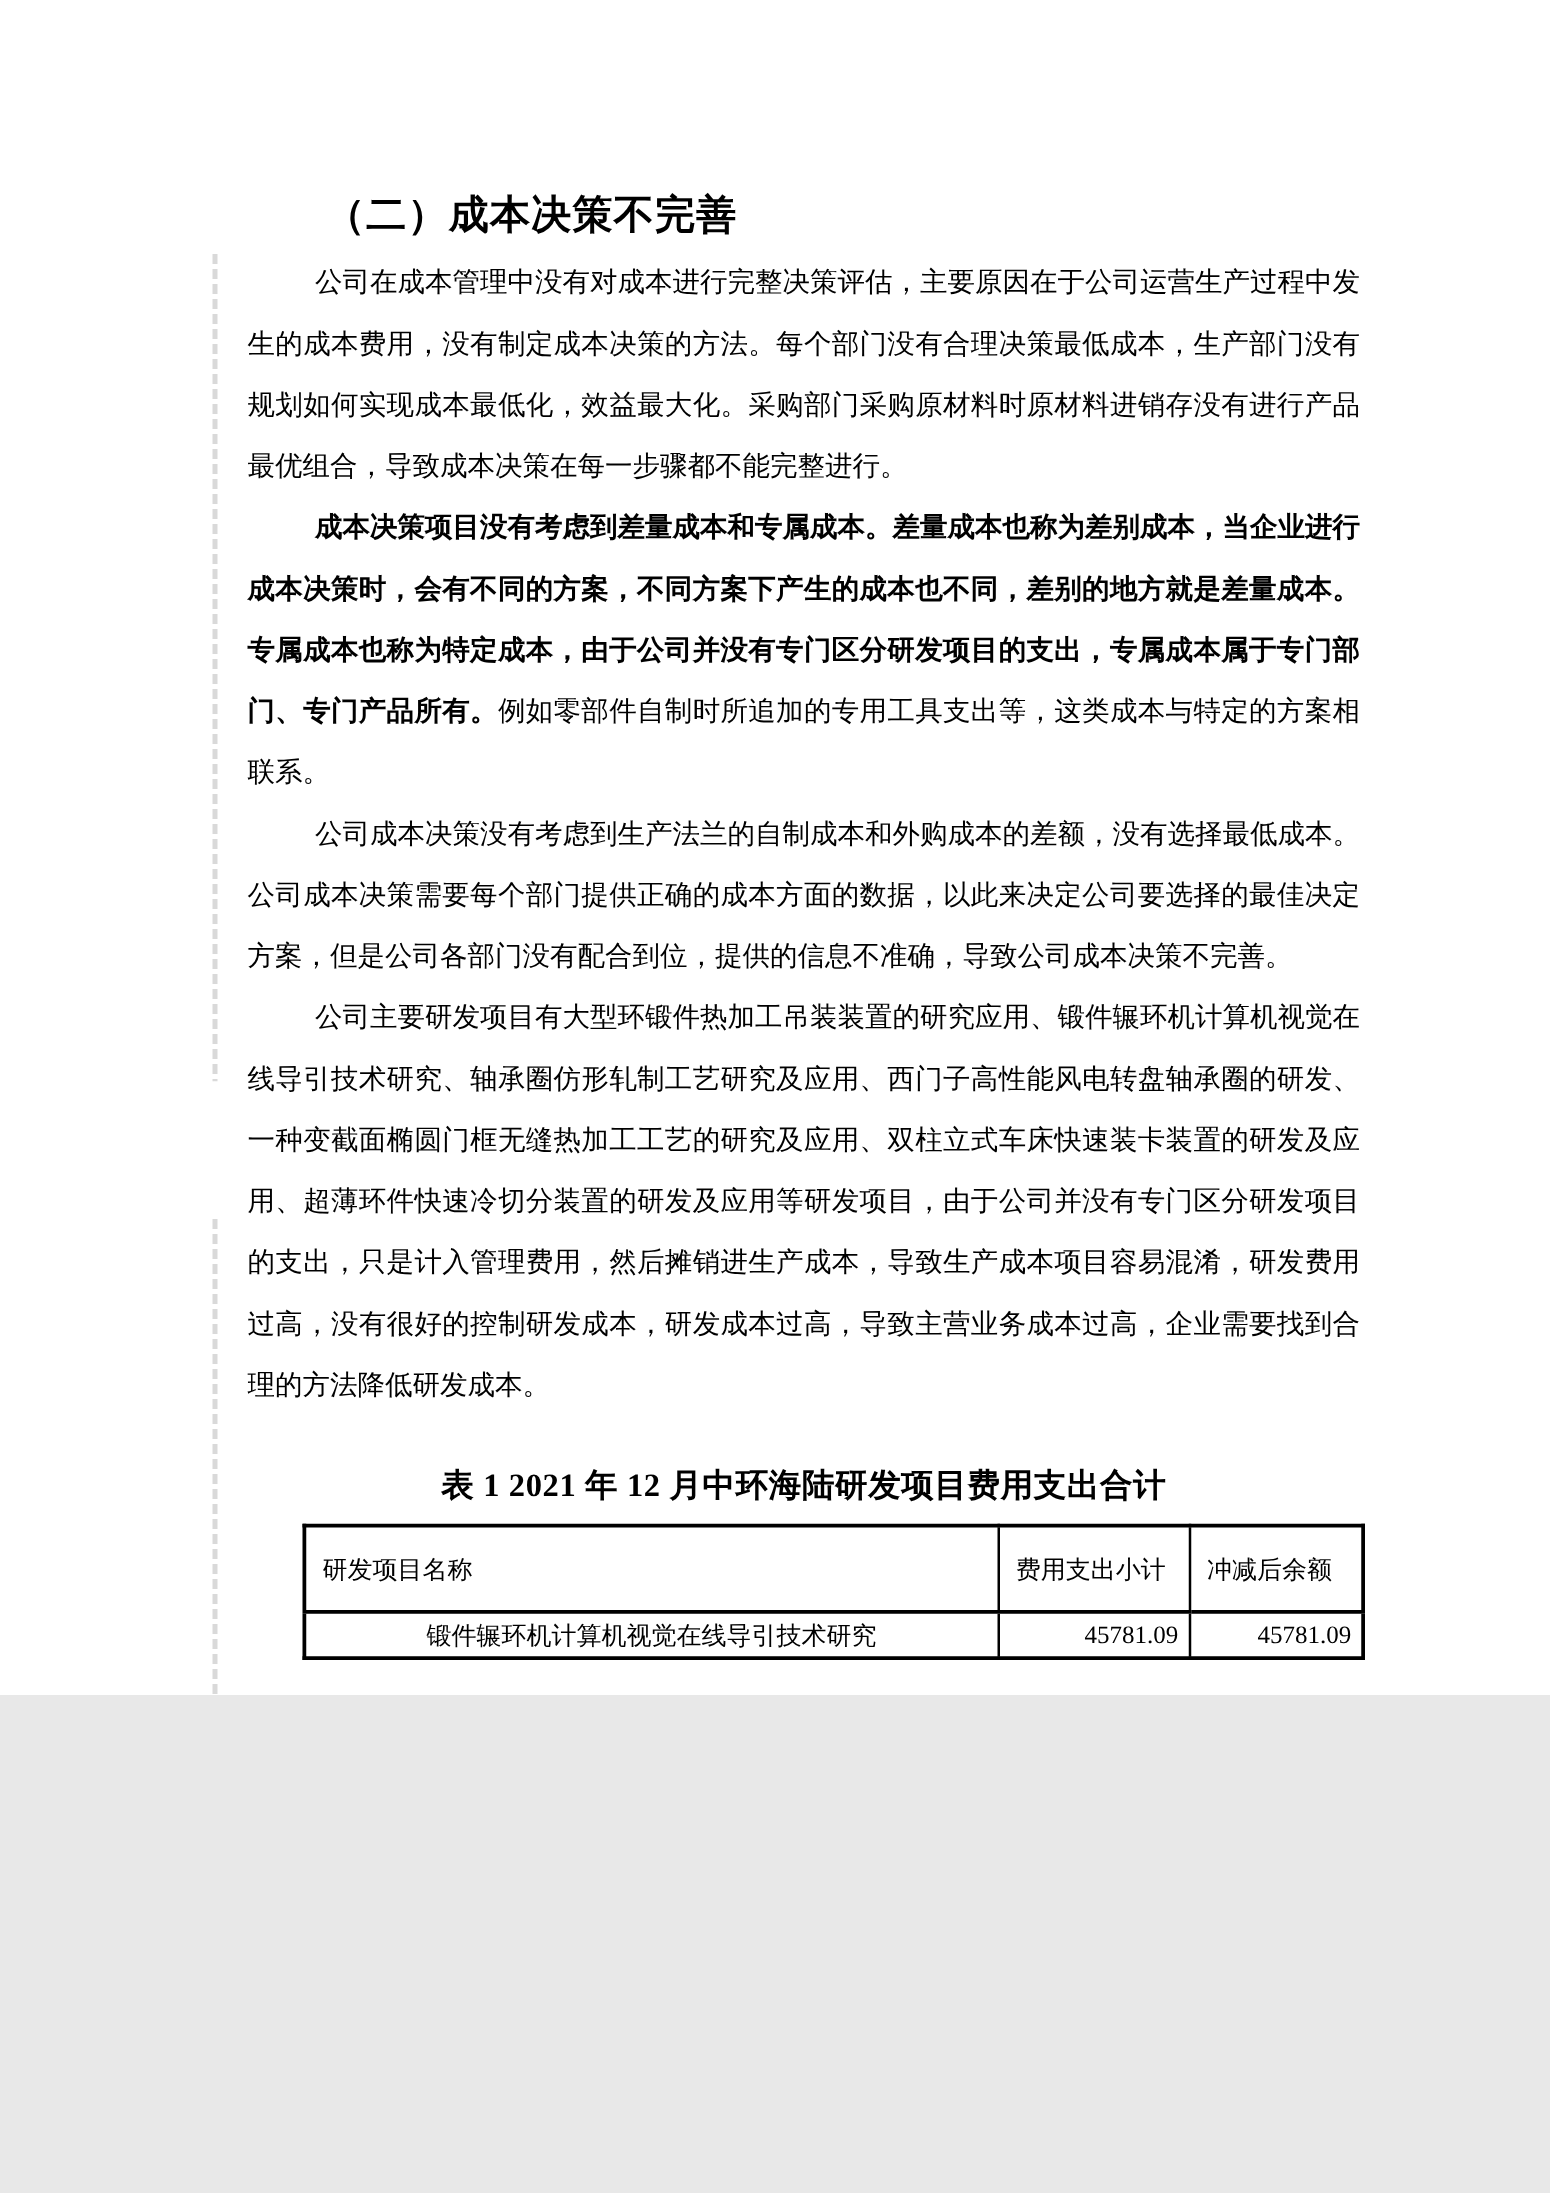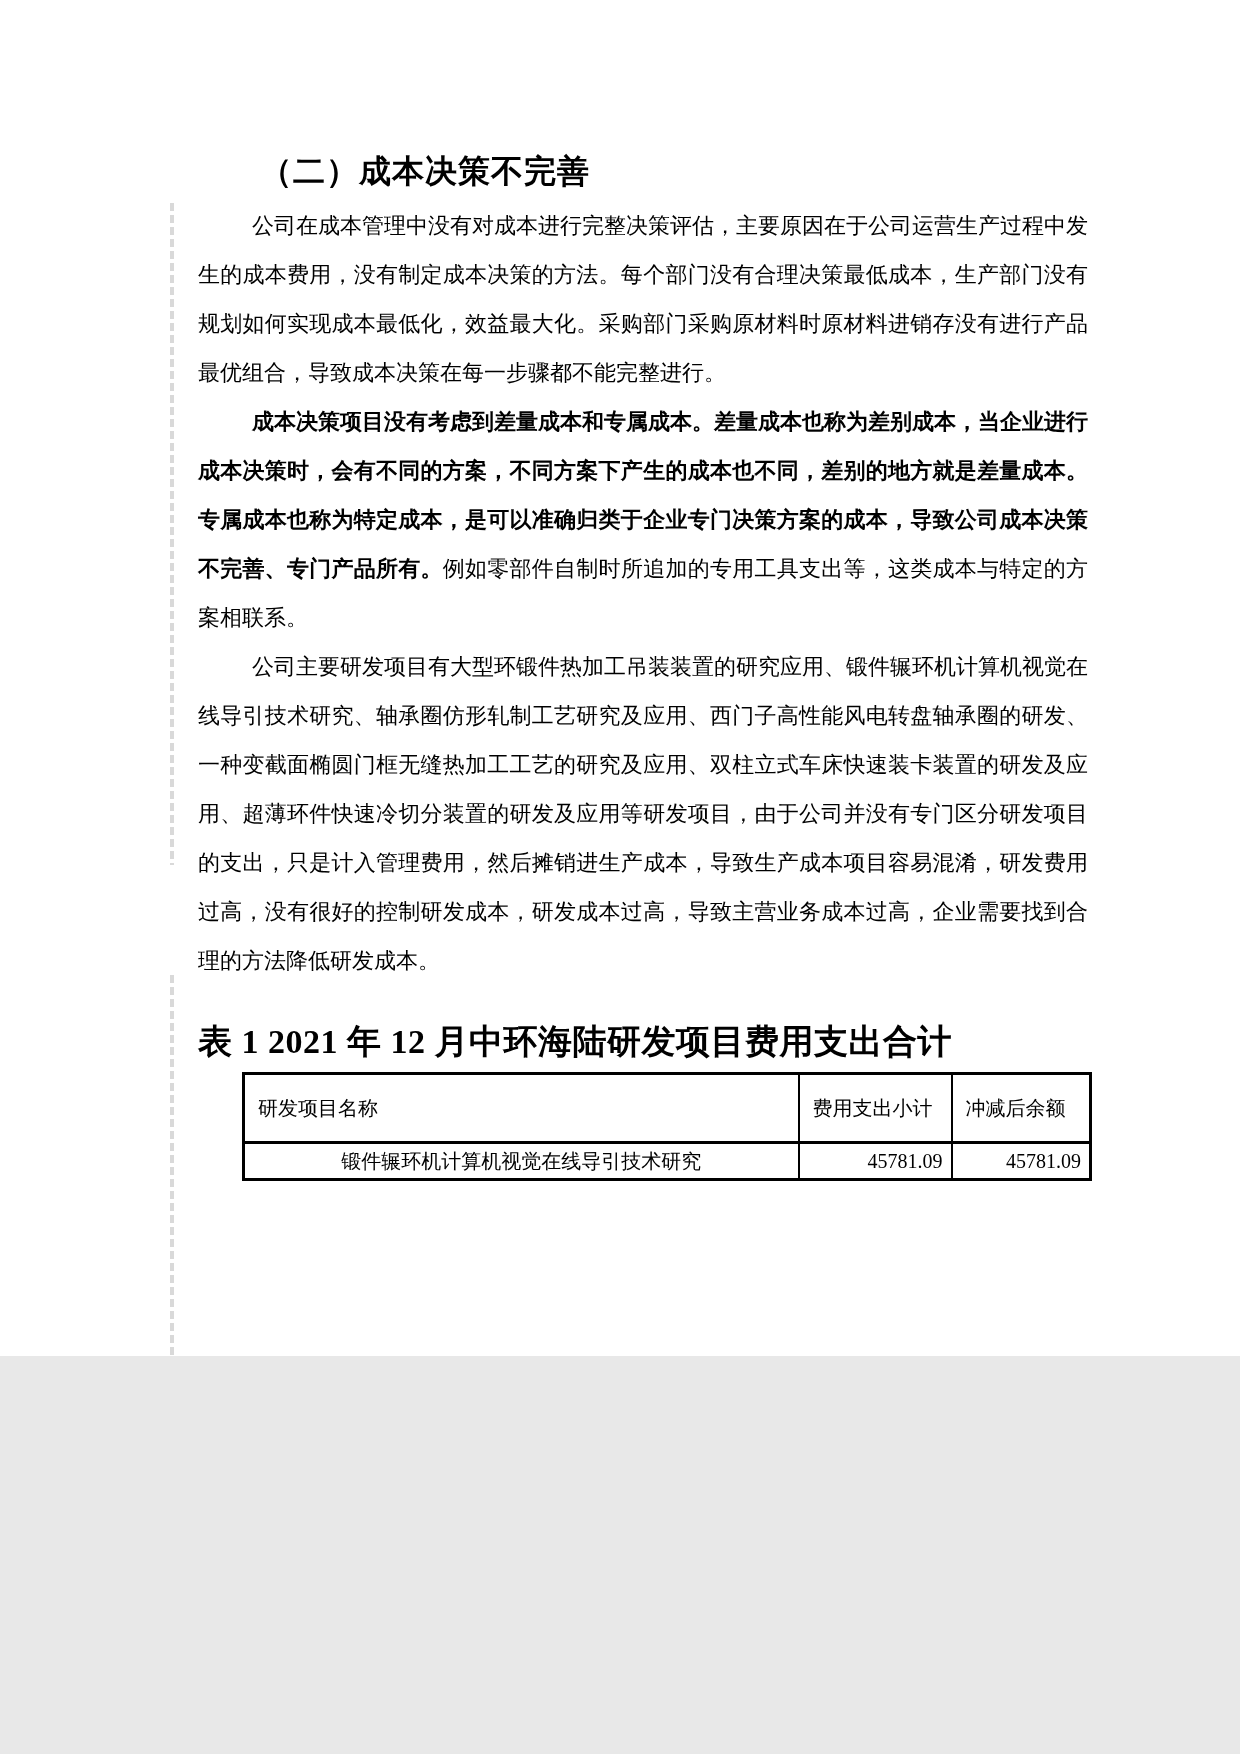--- a/index.html
+++ b/index.html
@@ -41,22 +41,23 @@
     font-size:22px;
     line-height:49px;
     text-align:justify;
     text-indent:54px;
     word-break:break-all;
   }
   p.body-par .bold { font-weight:bold; }
 
   .table-caption {
     margin-top:40px;
+    text-align:center;
     font-weight:bold;
-    font-size:34px;
+    font-size:26px;
     line-height:34px;
     letter-spacing:0.5px;
   }
 
   table.expense-table {
     margin-top:13px;
     margin-left:44px;
     width:847px;
     border-collapse:collapse;
     table-layout:fixed;
@@ -98,22 +99,23 @@
 
   <div class="change-bar bar-a"></div>
   <div class="change-bar bar-b"></div>
 
   <div class="content">
 
     <h2 class="sec-heading h-first">（二）成本决策不完善</h2>
 
     <p class="body-par"><span>公司在成本管理中没有对成本进行完整决策评估，主要原因在于公司运营生产过程中发生的成本费用，没有制定成本决策的方法。每个部门没有合理决策最低成本，生产部门没有规划如何实现成本最低化，效益最大化。采购部门采购原材料时原材料进销存没有进行产品最优组合，导致成本决策在每一步骤都不能完整进行。</span></p>
 
-    <p class="body-par"><span class="bold">成本决策项目没有考虑到差量成本和专属成本。差量成本也称为差别成本，当企业进行成本决策时，会有不同的方案，不同方案下产生的成本也不同，差别的地方就是差量成本。专属成本也称为特定成本，是可以准确归类于企业专门决策方案的成本，导致公司成本决策不完善、专门产品所有。</span><span>例如零部件自制时所追加的专用工具支出等，这类成本与特定的方案相联系。</span></p>
+    <p class="body-par"><span class="bold">成本决策项目没有考虑到差量成本和专属成本。差量成本也称为差别成本，当企业进行成本决策时，会有不同的方案，不同方案下产生的成本也不同，差别的地方就是差量成本。专属成本也称为特定成本，由于公司并没有专门区分研发项目的支出，专属成本属于专门部门、专门产品所有。</span><span>例如零部件自制时所追加的专用工具支出等，这类成本与特定的方案相联系。</span></p>
 
+    <p class="body-par"><span>公司成本决策没有考虑到生产法兰的自制成本和外购成本的差额，没有选择最低成本。公司成本决策需要每个部门提供正确的成本方面的数据，以此来决定公司要选择的最佳决定方案，但是公司各部门没有配合到位，提供的信息不准确，导致公司成本决策不完善。</span></p>
 
 
     <p class="body-par"><span>公司主要研发项目有大型环锻件热加工吊装装置的研究应用、锻件辗环机计算机视觉在线导引技术研究、轴承圈仿形轧制工艺研究及应用、西门子高性能风电转盘轴承圈的研发、一种变截面椭圆门框无缝热加工工艺的研究及应用、双柱立式车床快速装卡装置的研发及应用、超薄环件快速冷切分装置的研发及应用等研发项目，由于公司并没有专门区分研发项目的支出，只是计入管理费用，然后摊销进生产成本，导致生产成本项目容易混淆，研发费用过高，没有很好的控制研发成本，研发成本过高，导致主营业务成本过高，企业需要找到合理的方法降低研发成本。</span></p>
 
     <div class="table-caption">表 1 2021 年 12 月中环海陆研发项目费用支出合计</div>
 
     <table class="expense-table">
       <colgroup>
         <col style="width:555px">
         <col style="width:153px">

